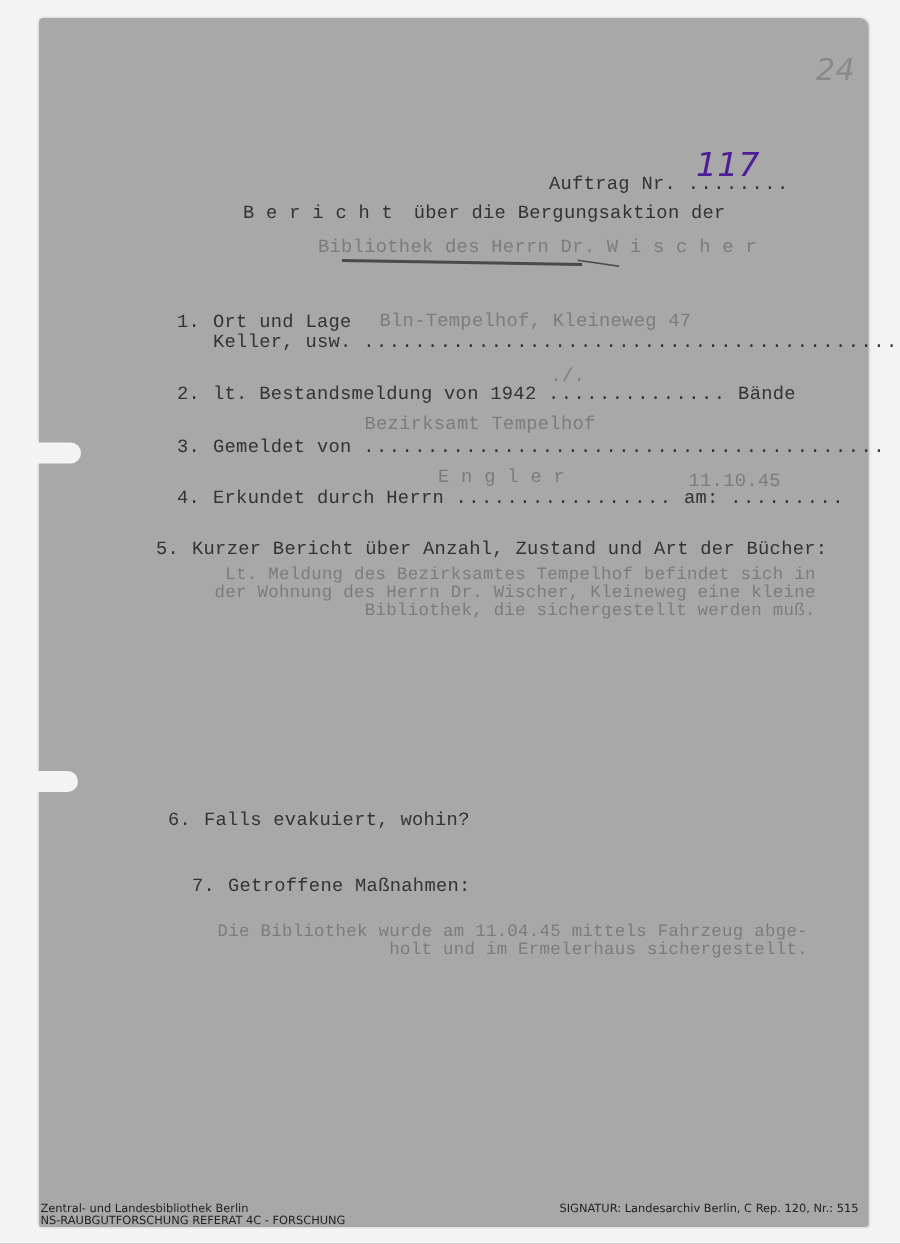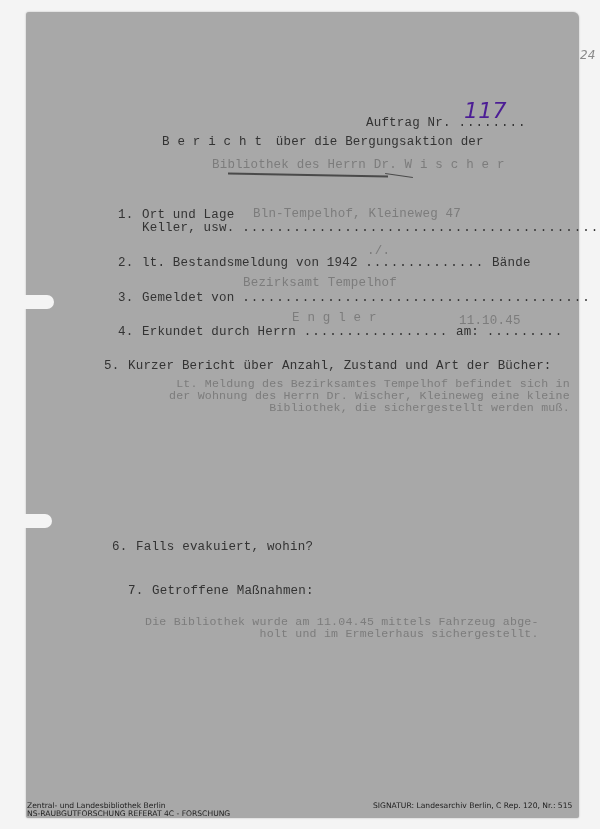--- a/index.html
+++ b/index.html
@@ -34,21 +34,21 @@
     background:#4a4a4a; transform:rotate(8deg);
   }
 </style>
 </head>
 <body>
 
 <div class="sheet"></div>
 <div class="punch p1"></div>
 <div class="punch p2"></div>
 
-<div class="t hand" style="left:544px; top:48px; font-size:12px;margin-left:36px;">24</div>
+<div class="t hand" style="left:544px; top:34px; font-size:20px;">24</div>
 
 <div class="t hand" style="left:464px; top:98px; font-size:22px; color:#4c1d95;">117</div>
 <div class="t" style="left:366px; top:116px;">
   <span>Auftrag Nr.</span>
   <span class="dots">........</span>
 </div>
 
 <div class="t" style="left:162px; top:135px;">
   <span>B e r i c h t</span>
   <span style="margin-left:6px;">über die Bergungsaktion der</span>
@@ -84,21 +84,21 @@
 <div class="t" style="left:118px; top:325px;">
   <span class="num">4.</span><span>Erkundet durch Herrn</span>
   <span class="dots">.................</span>
   <span>am:</span>
   <span class="dots">.........</span>
 </div>
 
 <div class="t" style="left:104px; top:359px;">
   <span class="num">5.</span><span>Kurzer Bericht über Anzahl, Zustand und Art der Bücher:</span>
 </div>
-<div class="t filled" style="left:143px; top:378px; font-size:11.6px; line-height:12px;margin-left:26px;">
+<div class="t filled" style="left:143px; top:378px; font-size:11.6px; line-height:12px;">
   <div>Lt. Meldung des Bezirksamtes Tempelhof befindet sich in</div>
   <div>der Wohnung des Herrn Dr. Wischer, Kleineweg eine kleine</div>
   <div>Bibliothek, die sichergestellt werden muß.</div>
 </div>
 
 <div class="t" style="left:112px; top:540px;">
   <span class="num">6.</span><span>Falls evakuiert, wohin?</span>
 </div>
 
 <div class="t" style="left:128px; top:584px;">

